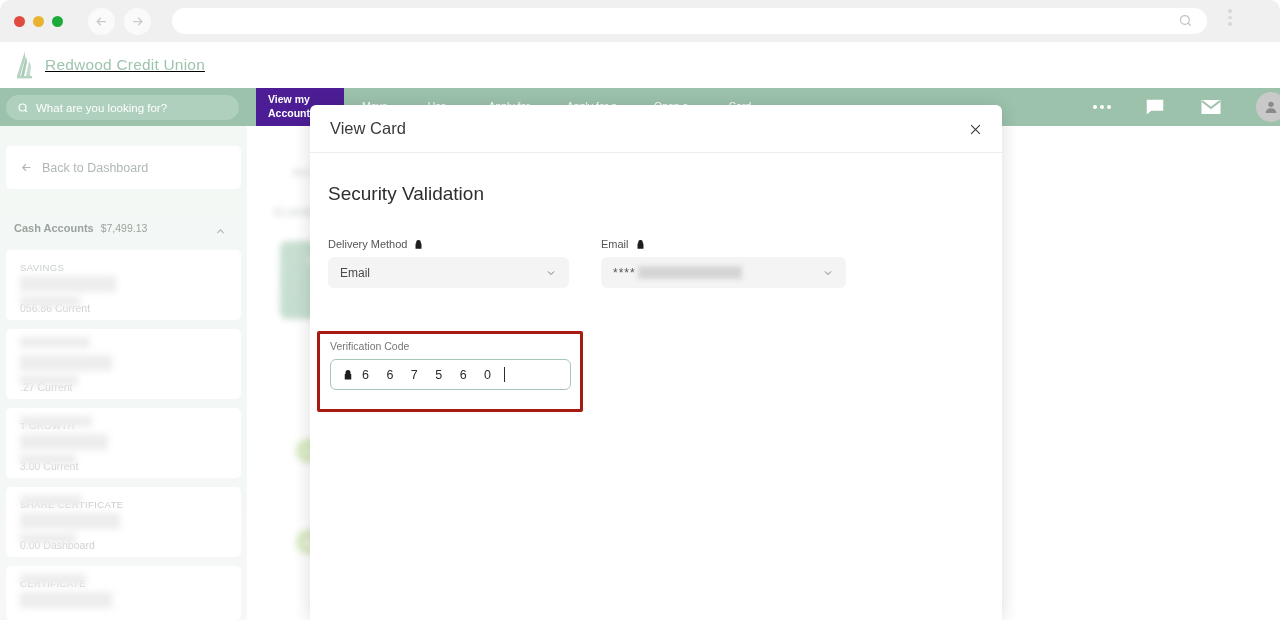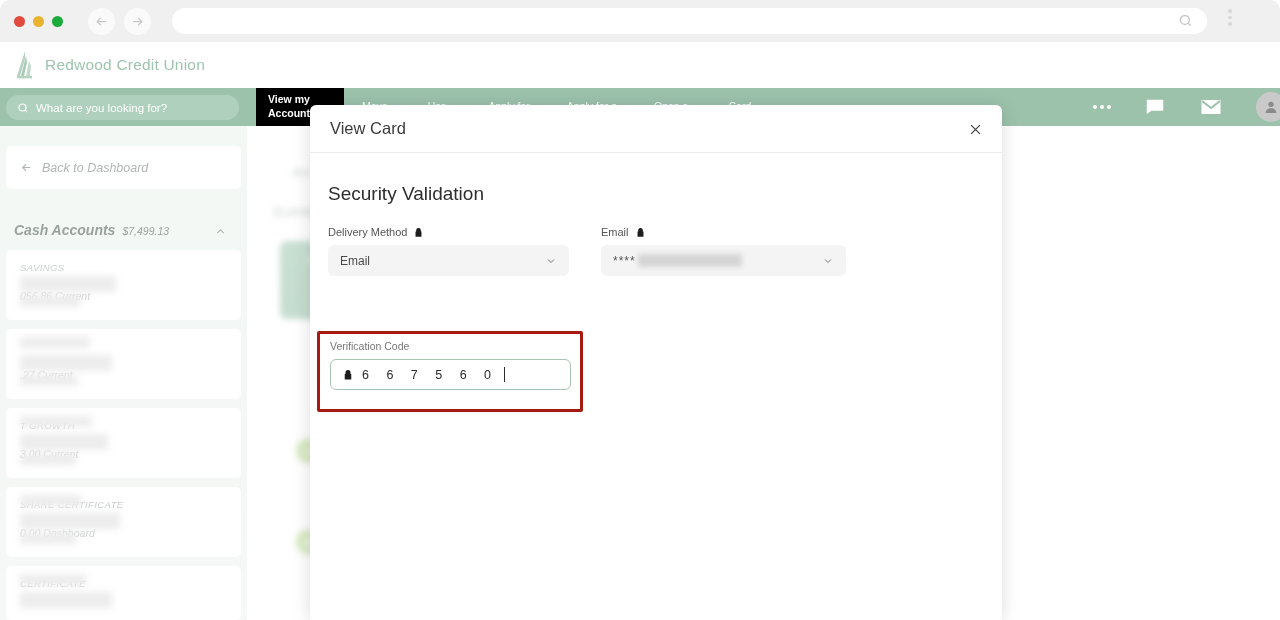--- a/index.html
+++ b/index.html
@@ -34,80 +34,79 @@
     position: absolute; left: 1228px; top: 9px;
     display: flex; flex-direction: column; gap: 3px; align-items: center;
   }
   .kebab i { width: 3.5px; height: 3.5px; border-radius: 50%; background: #d8d8d8; display: block; }
 
   
   .site-logo-bar {
     position: absolute; left: 0; top: 42px; width: 1280px; height: 46px; background: #fff;
     display: flex; align-items: center;
   }
-  .logo-wrap { display: flex; align-items: center; gap: 9px; margin-left: 14px; }
+  .logo-wrap { display: flex; align-items: center; gap: 9px; margin-left: 14px; text-decoration: underline; }
   .logo-text { font-size: 15.5px; color: #9ec4ae; letter-spacing: .2px; }
 
   .greenbar {
     position: absolute; left: 0; top: 88px; width: 1280px; height: 38px;
     background: #9cc2ac;
     text-decoration: underline;
   }
   .searchbox {
     position: absolute; left: 6px; top: 7px; width: 233px; height: 25px;
     background: #aed0bd; border-radius: 13px; display: flex; align-items: center; gap: 7px;
     padding-left: 11px;
   }
   .searchbox span { font-size: 11.5px; color: #ffffff; }
   .navitems { position: absolute; left: 256px; top: 0; height: 38px; display: flex; }
   .navitem {
     height: 38px; display: flex; flex-direction: column; justify-content: center;
     font-size: 10.5px; color: #ffffff; padding: 0 12px; line-height: 1.32;
   }
-  .navitem.active { background: #000000; font-weight: bold; width: 88px; }
+  .navitem.active { background: #4c1d95; font-weight: bold; width: 88px; }
   .navitem.active .l2 { font-weight: bold; }
   .hdr-icons { position: absolute; right: 8px; top: 0; height: 38px; display: flex; align-items: center; gap: 33px; }
   .hdr-dots { display: flex; gap: 3px; }
   .hdr-dots i { width: 4px; height: 4px; border-radius: 50%; background: #fff; display: block; }
   .avatar {
     width: 30px; height: 30px; border-radius: 50%; background: #c9c9c9;
     display: flex; align-items: center; justify-content: center; margin-right: -14px;
   }
 
   
   .page { position: absolute; left: 0; top: 126px; width: 1280px; height: 494px; background: #fff; }
 
   
   .sidebar {
     position: absolute; left: 0; top: 0; width: 247px; height: 494px;
     background: linear-gradient(180deg,#eef4f0 0%, #edf3ef 40%, #eff4f1 100%);
     opacity: .62;
-    font-style: italic;
   }
   .back-dash {
     position: absolute; left: 6px; top: 20px; width: 235px; height: 43px;
     background: #fff; border-radius: 5px; display: flex; align-items: center; gap: 9px;
     padding-left: 14px; font-size: 12.5px; color: #7f8c86;
   }
   .cash-hdr {
     position: absolute; left: 14px; top: 96px; width: 222px;
     display: flex; align-items: baseline; gap: 7px; color: #5c6b64;
   }
-  .cash-hdr .t { font-size: 14px; font-weight: bold; }
+  .cash-hdr .t { font-size: 11px; font-weight: bold; }
   .cash-hdr .amt { font-size: 10.5px; }
   .chev-up { position: absolute; left: 214px; top: 98px; color: #7f8c86; }
   .acct-card {
     position: absolute; left: 6px; width: 235px; height: 70px;
     background: #fff; border-radius: 5px;
   }
   .acct-name {
     position: absolute; left: 14px; top: 12px; font-size: 9.5px;
     color: #a8b2ad; letter-spacing: .4px;
   }
-  .acct-bal { position: absolute; left: 14px; top: 40px; font-size: 10.5px; color: #b0b8b4; }
+  .acct-bal { position: absolute; left: 14px; top: 52px; font-size: 10.5px; color: #b0b8b4; }
   .redact { position: absolute; background: #e3e3e3; border-radius: 2px; filter: blur(3.2px); }
 
   
   .center-col { position: absolute; left: 262px; top: 0; width: 300px; height: 494px; opacity: .55; }
   .c-active { position: absolute; left: 30px; top: 40px; font-size: 11px; color: #9aa5a0; }
   .c-name { position: absolute; left: 12px; top: 80px; font-size: 11.5px; color: #8e9a94; letter-spacing: .5px; }
   .visa-card {
     position: absolute; left: 18px; top: 115px; width: 120px; height: 78px;
     background: linear-gradient(135deg,#9cc6ae 0%, #8fbda3 100%); border-radius: 7px;
   }
@@ -131,21 +130,21 @@
   .modal-title { margin-left: 20px; font-size: 16.5px; color: #3a3a3a; }
   .modal-close {
     position: absolute; right: 18px; top: 15px; width: 18px; height: 18px;
     color: #3a3a3a; display: flex; align-items: center; justify-content: center;
     font-size: 17px; line-height: 1; cursor: pointer;
   }
   .modal-body { padding: 30px 20px 0 18px; }
   .sec-title { font-size: 19px; color: #2e2e2e; margin-bottom: 19px; }
   .sec-sub { font-size: 11.5px; color: #6b6b6b; }
 
-  .fields { display: flex; gap: 32px; margin-top: 21px; }
+  .fields { display: flex; gap: 32px; margin-top: 33px; }
   .field { width: 241px; }
   .field.wide { width: 245px; }
   .flabel {
     font-size: 11px; color: #555; display: flex; align-items: center; gap: 6px; margin-bottom: 7px;
   }
   .select {
     position: relative; height: 31px; background: #f4f4f4; border-radius: 6px;
     display: flex; align-items: center; padding-left: 12px; font-size: 12px; color: #4a4a4a;
   }
   .select .chev { position: absolute; right: 12px; top: 10px; color: #7a7a7a; }

